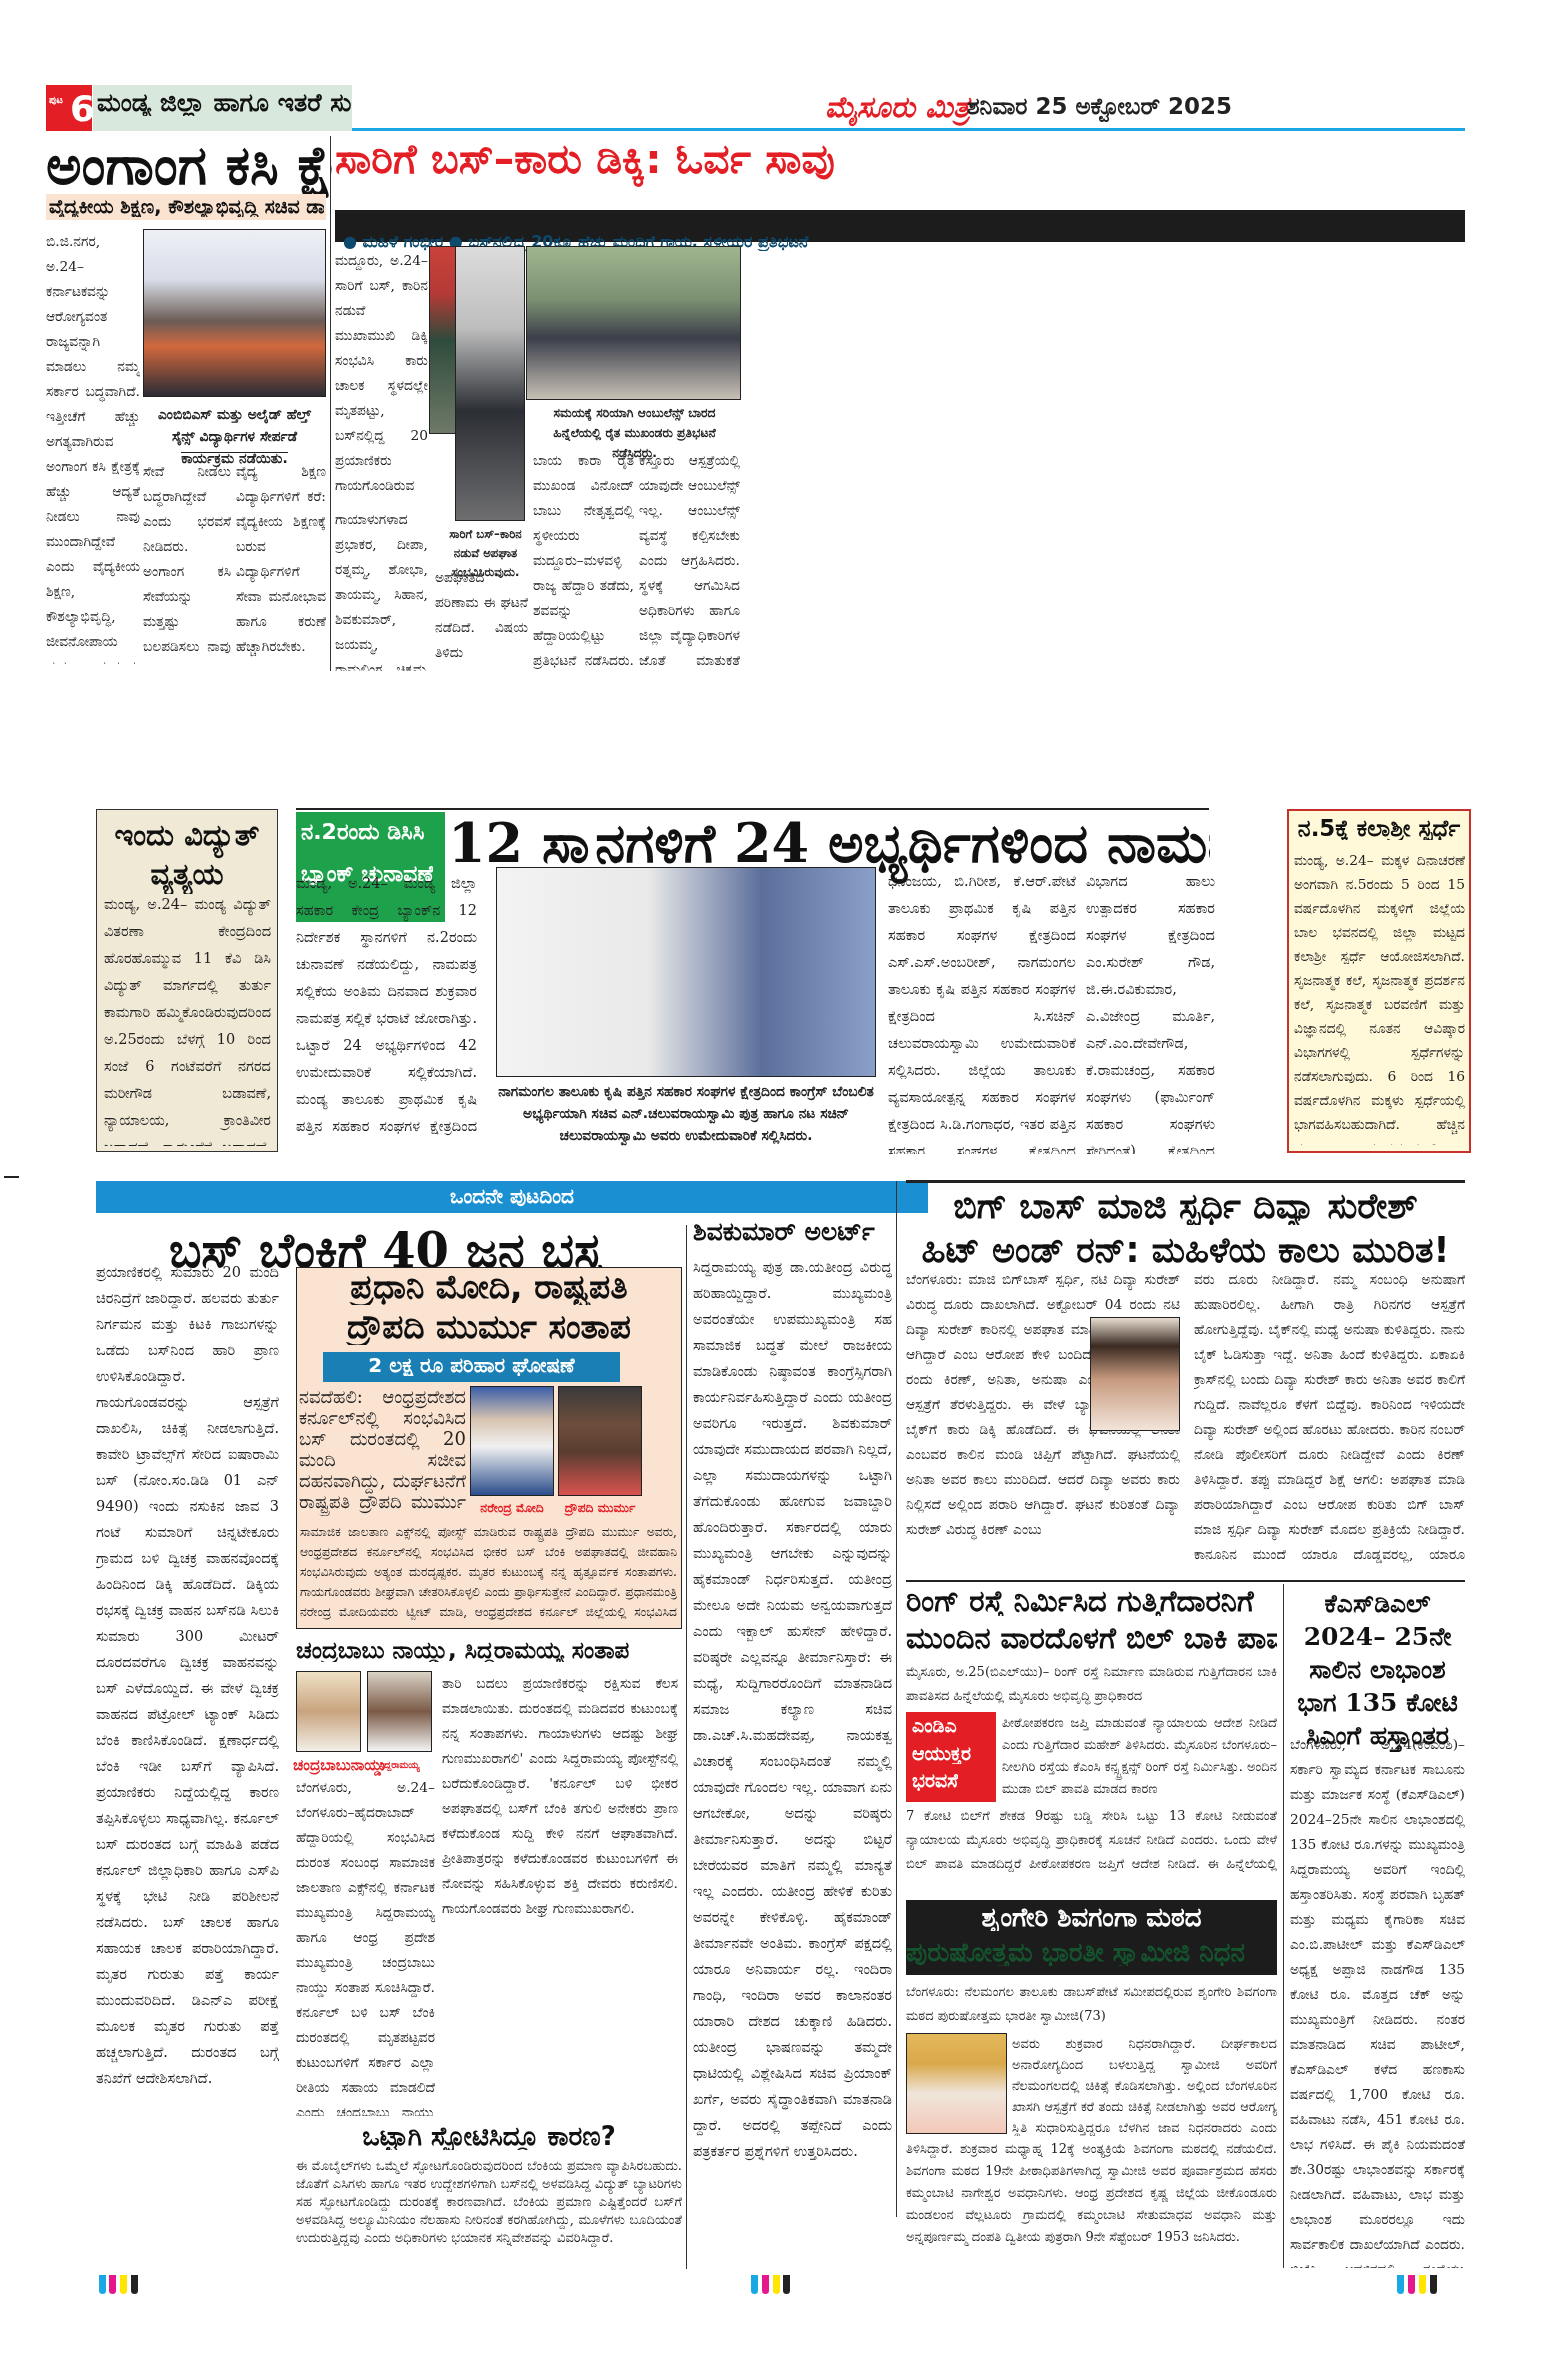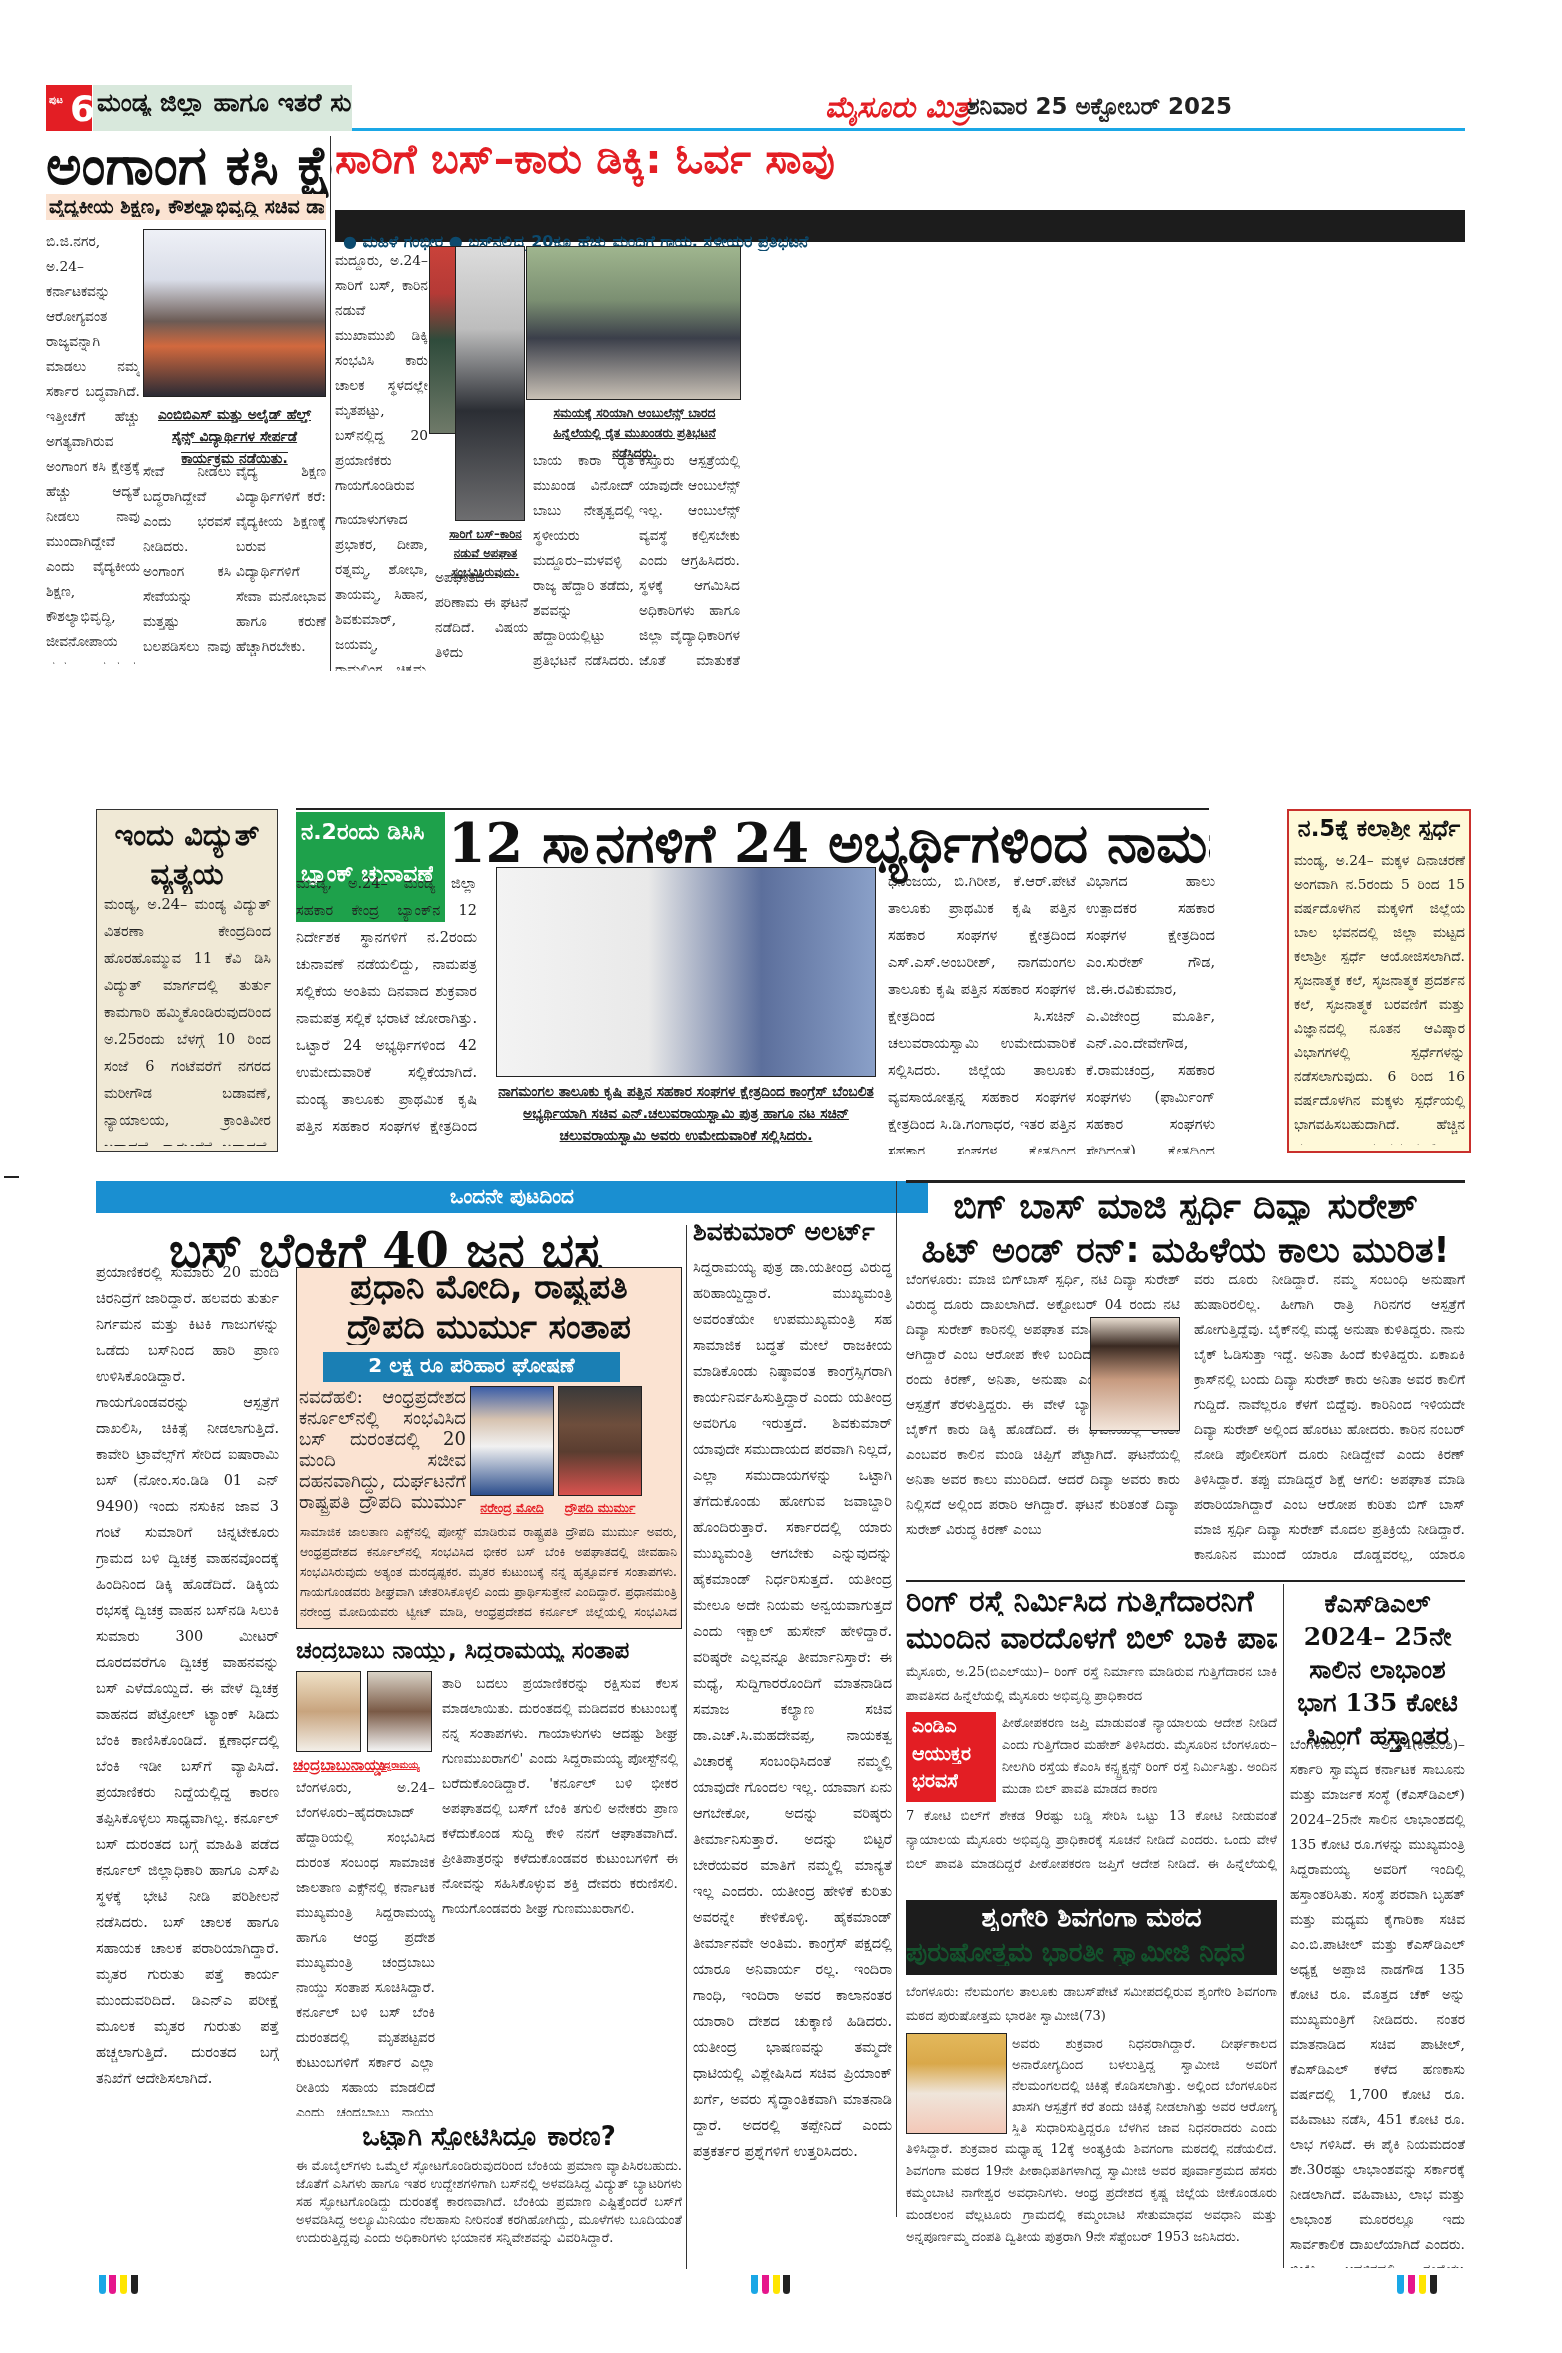--- a/index.html
+++ b/index.html
@@ -1,20 +1,20 @@
 <!DOCTYPE html>
 <html style="font-size:11.6px"><head>
 <meta charset="utf-8">
 <style>
   * { box-sizing: border-box; margin: 0; padding: 0; }
   html, body { width: 1562px; height: 2354px; background: #ffffff; overflow: hidden; }
   body { position: relative; font-family: "DejaVu Serif", serif; color: #1a1a1a; }
   .abs { position: absolute; }
   .body-text { font-family: "DejaVu Serif", serif; font-size: 13.8px; line-height: 25px; text-align: justify; color: #222; overflow: hidden; }
-  .caption { font-family: "DejaVu Sans", sans-serif; font-weight: bold; font-size: 13.8px; line-height: 22px; text-align: center; color: #222; text-decoration: underline; }
+  .caption { font-family: "DejaVu Sans", sans-serif; font-weight: bold; font-size: 13.8px; line-height: 22px; text-align: center; color: #222; }
   .photo { background: linear-gradient(135deg, #8a8f99 0%, #c8c2b8 40%, #6b6f78 70%, #b8b0a6 100%); border: 1.4px solid #222; }
   .vrule { position: absolute; width: 1.4px; background: #333; }
   .hrule { position: absolute; height: 2.2px; background: #222; }
   .headline { font-family: "DejaVu Sans", sans-serif; font-weight: bold; line-height: 1.05; white-space: nowrap; overflow: hidden; }
   .mark { position: absolute; width: 7.2px; height: 19px; border-radius: 0 0 3.6px 3.6px; }
 </style>
 </head>
 <body>
 
 <div class="abs" style="left:46px;top:85px;width:46px;height:46px;background:#e31e24;"></div>

